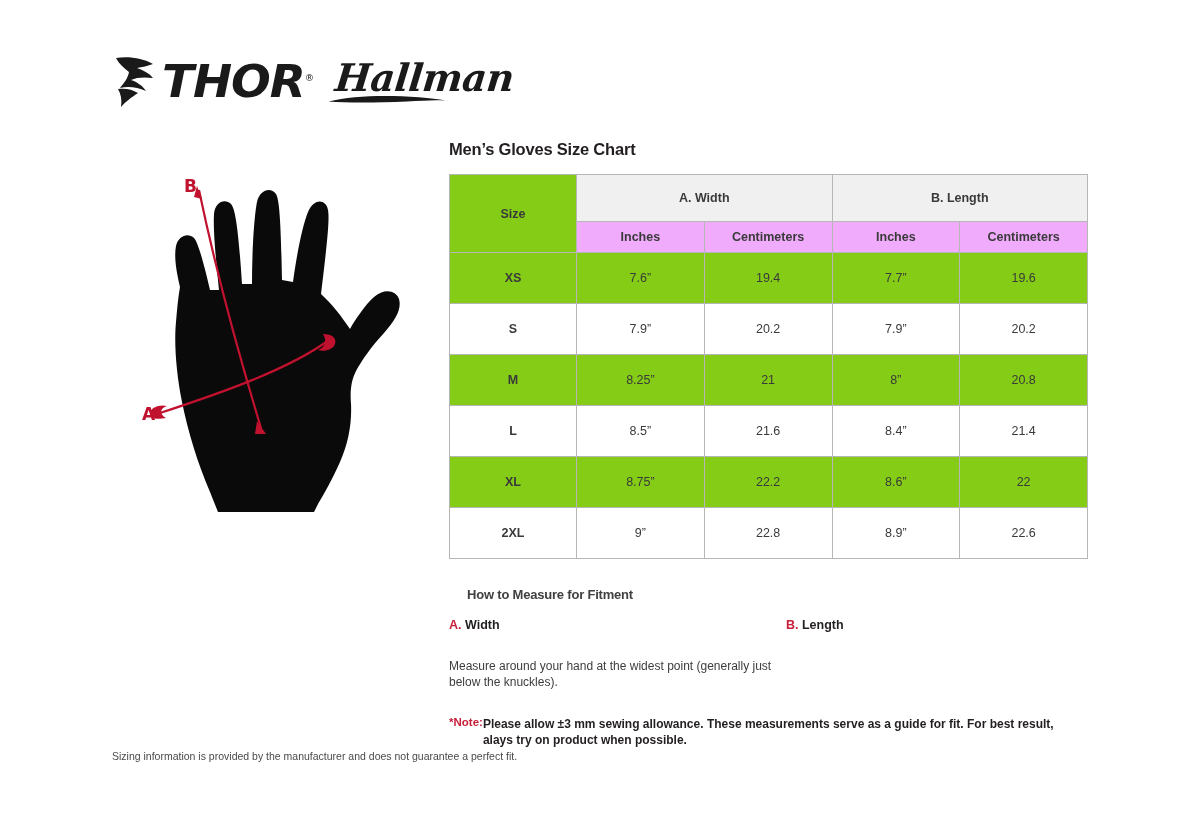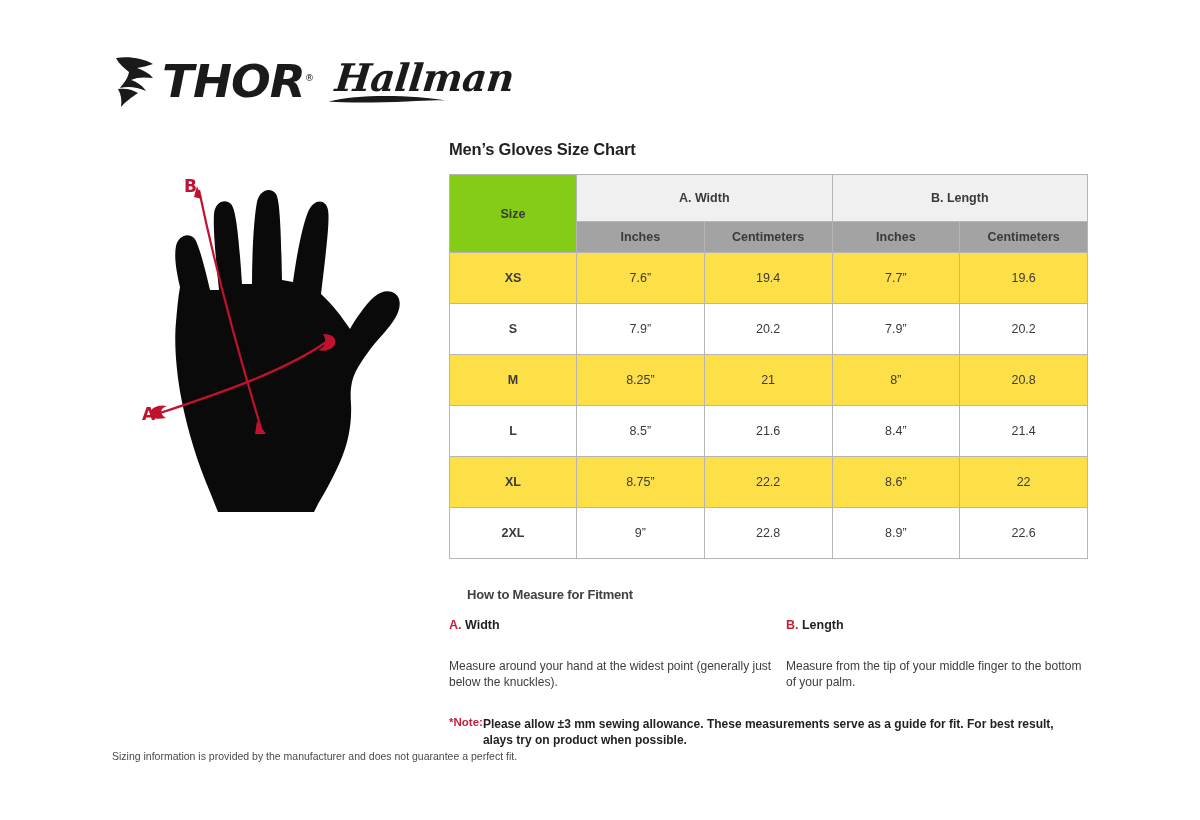--- a/index.html
+++ b/index.html
@@ -115,29 +115,29 @@
     width: 126px;
   }
   th.group-head {
     background: #f0f0f0;
     font-weight: bold;
     font-size: 13px;
     color: #231f20;
     height: 46px;
   }
   th.unit-head {
-    background: #a3a3a3;
+    background: #f0abfc;
     color: #ffffff;
     font-weight: bold;
     font-size: 11.5px;
     height: 30px;
     border: 1px solid #000000;
   }
   tbody tr { height: 51px; }
-  tbody tr.shade td { background: #fde047; }
+  tbody tr.shade td { background: #84cc16; }
   tbody tr.plain td { background: #ffffff; }
   td.size-cell {
     font-weight: bold;
     color: #231f20;
     font-size: 13px;
   }
 
   
   #measure-block { margin-top: 28px; }
   #measure-title {
@@ -331,21 +331,20 @@
           <span>Width</span>
         </div>
         <div class="measure-body">Measure around your hand at the widest point (generally just below the knuckles).</div>
       </div>
 
       <div class="measure-col second">
         <div class="measure-head">
           <span class="letter">B.</span>
           <span>Length</span>
         </div>
-        <div class="measure-body">Measure from the tip of your middle finger to the bottom of your palm.</div>
       </div>
     </div>
 
     <div id="note-row">
       <div id="note-label">*Note:</div>
       <div id="note-text">Please allow ±3 mm sewing allowance. These measurements serve as a guide for fit. For best result, alays try on product when possible.</div>
     </div>
   </div>
 </div>
 

